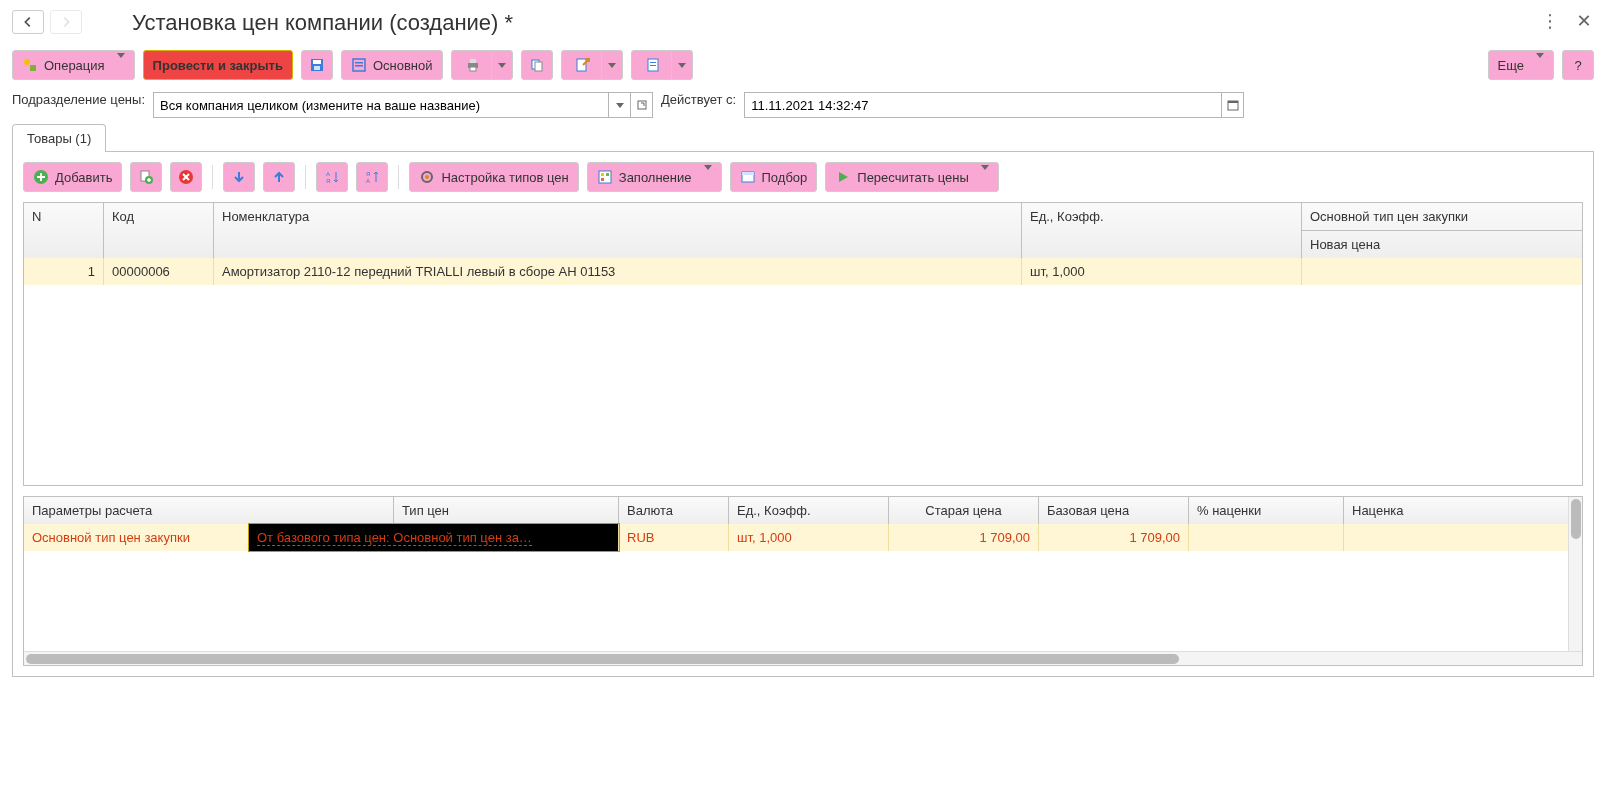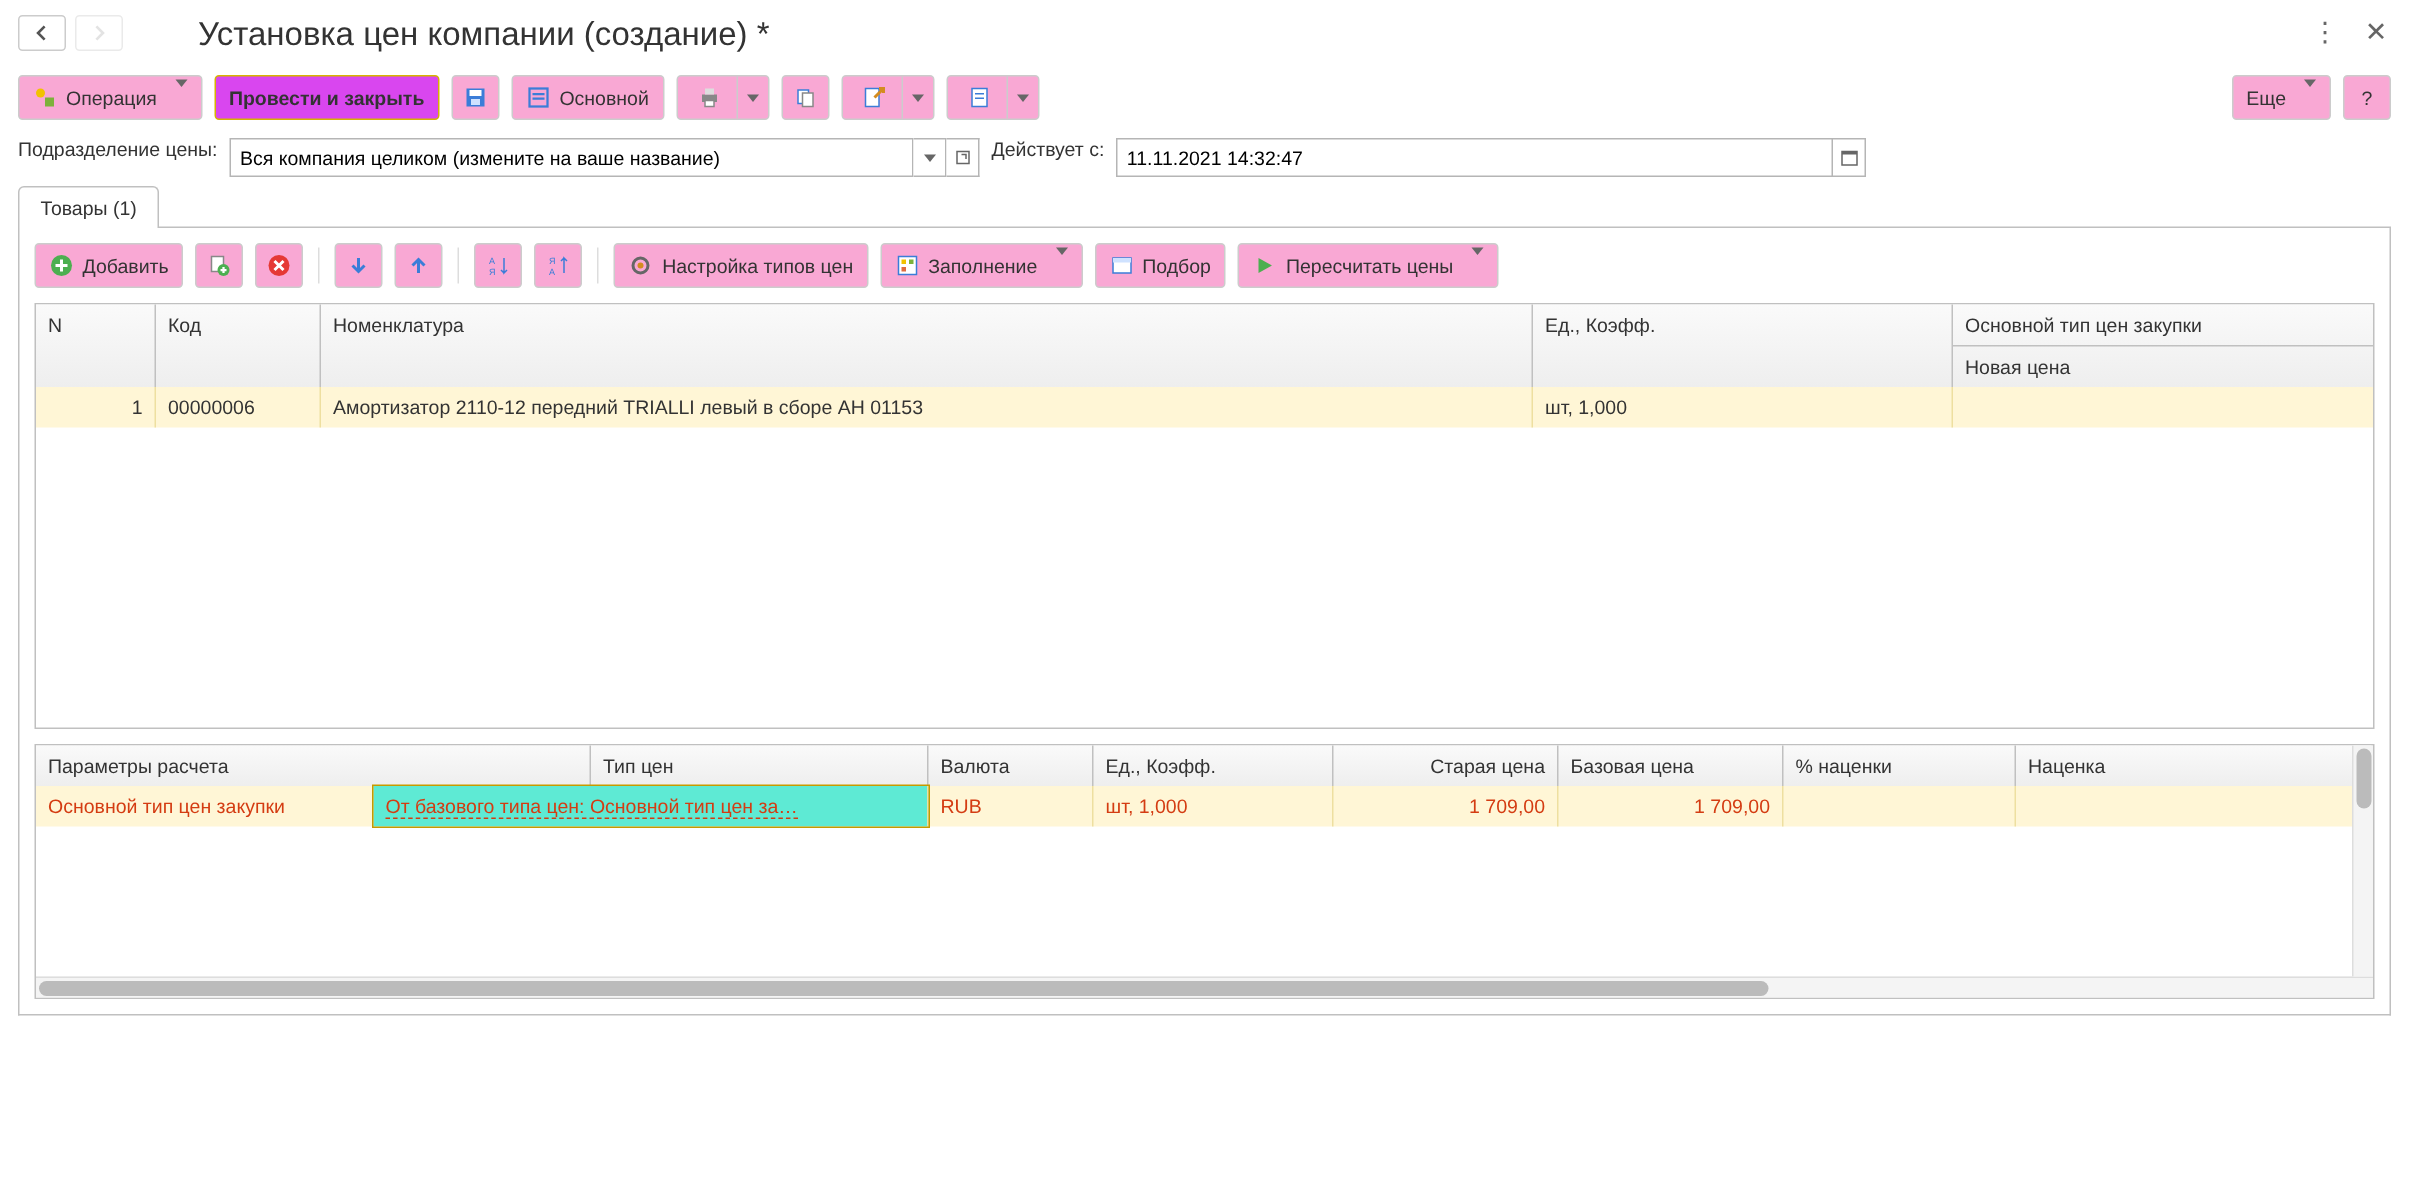--- a/index.html
+++ b/index.html
@@ -8,21 +8,21 @@
   .title-row{display:flex;align-items:flex-start;margin-bottom:14px}
   .nav-btn{width:32px;height:24px;border:1px solid #ccc;border-radius:3px;background:#fff;display:flex;align-items:center;justify-content:center;margin-right:6px;cursor:pointer}
   .nav-btn.disabled{opacity:.4}
   .nav-btn svg{width:14px;height:14px}
   .title{font-size:22px;margin-left:44px;flex:1}
   .title-actions{display:flex;align-items:center;gap:14px}
   .title-actions .dots,.title-actions .close{cursor:pointer;font-size:18px;color:#666;width:20px;text-align:center}
   .toolbar{display:flex;align-items:center;gap:8px;margin-bottom:12px;position:relative}
   .tbtn{height:30px;border:1px solid #ccc;border-radius:3px;background:#f9a8d4;display:flex;align-items:center;padding:0 9px;cursor:pointer;gap:6px;white-space:nowrap}
   .tbtn.icon-only{padding:0;width:32px;justify-content:center}
-  .tbtn.yellow{background:#d946ef;border-color:#d6b400;font-weight:bold}
+  .tbtn.yellow{background:#ef4444;border-color:#d6b400;font-weight:bold}
   .tbtn.split{padding-right:0}
   .tbtn .caret{border-left:1px solid #ccc;height:100%;display:flex;align-items:center;padding:0 6px}
   .tbtn .caret-y{padding-left:6px}
   .caret-down{width:0;height:0;border-left:4px solid transparent;border-right:4px solid transparent;border-top:5px solid #666}
   .spacer{flex:1}
   .form-row{display:flex;align-items:flex-start;gap:8px;margin-bottom:6px}
   .form-label{white-space:nowrap}
   .input-group{display:flex;height:26px}
   .input-group input{border:1px solid #b5b5b5;padding:0 6px;height:100%;font:inherit}
   .input-group .btn{width:22px;border:1px solid #b5b5b5;border-left:none;background:#fff;display:flex;align-items:center;justify-content:center;cursor:pointer}
@@ -55,21 +55,21 @@
   .g2-type{width:225px}
   .g2-param{width:370px}
   .g2-cur{width:110px}
   .g2-unit{width:160px}
   .g2-old{width:150px;text-align:right}
   .g2-base{width:150px;text-align:right}
   .g2-pct{width:155px}
   .g2-mark{flex:1}
   .g2row{display:flex;background:#fff6d6;color:#d43c12}
   .g2cell{border-right:1px solid #eedfa0;padding:6px 8px}
-  .g2cell.selected{background:#5eead4;outline:1px solid #c59a00}
+  .g2cell.selected{background:#000000;outline:1px solid #c59a00}
   .g2cell .dotted{border-bottom:1px dashed #d43c12;cursor:pointer}
   .g2body-fill{height:100px}
   .hscroll{height:14px;background:#f4f4f4;position:relative;border-top:1px solid #ddd}
   .hscroll .thumb{position:absolute;left:2px;top:2px;height:10px;width:74%;background:#bbb;border-radius:5px}
   .vscroll{position:absolute;right:0;top:0;bottom:14px;width:14px;background:#f4f4f4;border-left:1px solid #ddd}
   .vscroll .thumb{position:absolute;top:2px;left:2px;width:10px;height:40px;background:#bbb;border-radius:5px}
   .ico{display:inline-block;width:16px;height:16px}
 </style>
 </head>
 <body>
@@ -298,21 +298,21 @@
       </div>
       <div class="gbody-fill"></div>
     </div>
 
     <div class="grid2">
       <div class="g2head">
         <div class="g2c g2-param">Параметры расчета</div>
         <div class="g2c g2-type">Тип цен</div>
         <div class="g2c g2-cur">Валюта</div>
         <div class="g2c g2-unit">Ед., Коэфф.</div>
-        <div class="g2c g2-old" style="text-align:right">Старая цена</div>
+        <div class="g2c g2-old" style="text-align:center">Старая цена</div>
         <div class="g2c g2-base" style="text-align:left">Базовая цена</div>
         <div class="g2c g2-pct">% наценки</div>
         <div class="g2c g2-mark">Наценка</div>
       </div>
       <div class="g2row">
         <div class="g2cell g2-type">Основной тип цен закупки</div>
         <div class="g2cell g2-param selected"><span class="dotted">От базового типа цен: Основной тип цен за…</span></div>
         <div class="g2cell g2-cur">RUB</div>
         <div class="g2cell g2-unit">шт, 1,000</div>
         <div class="g2cell g2-old">1 709,00</div>

